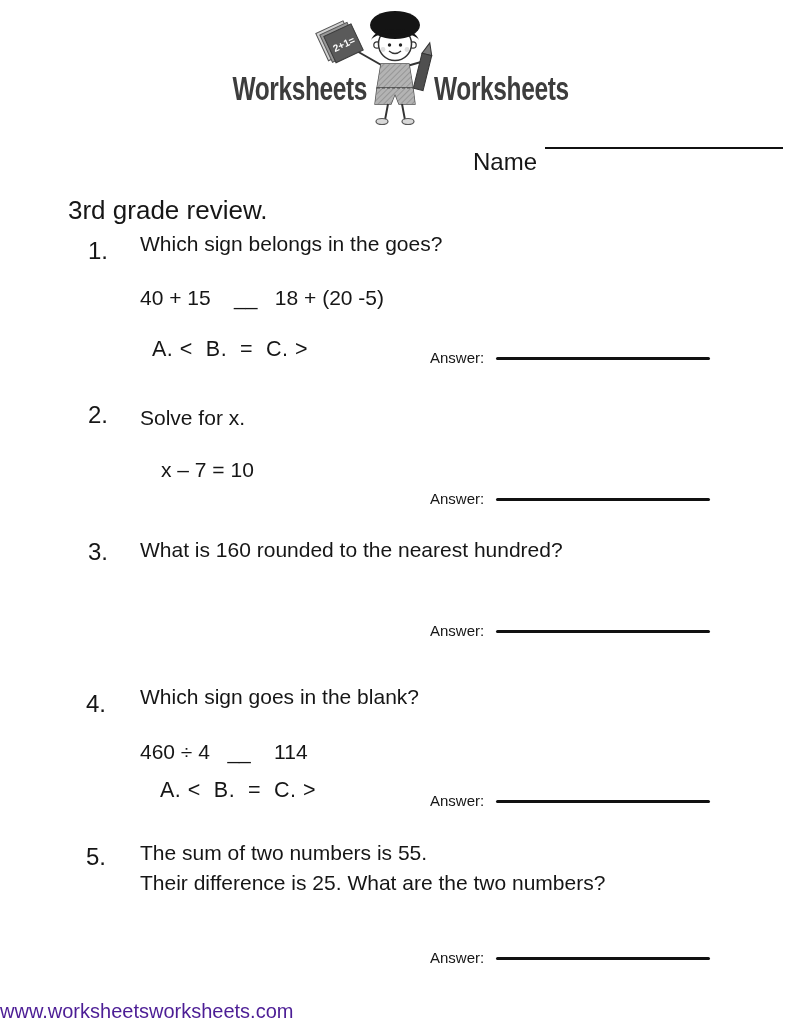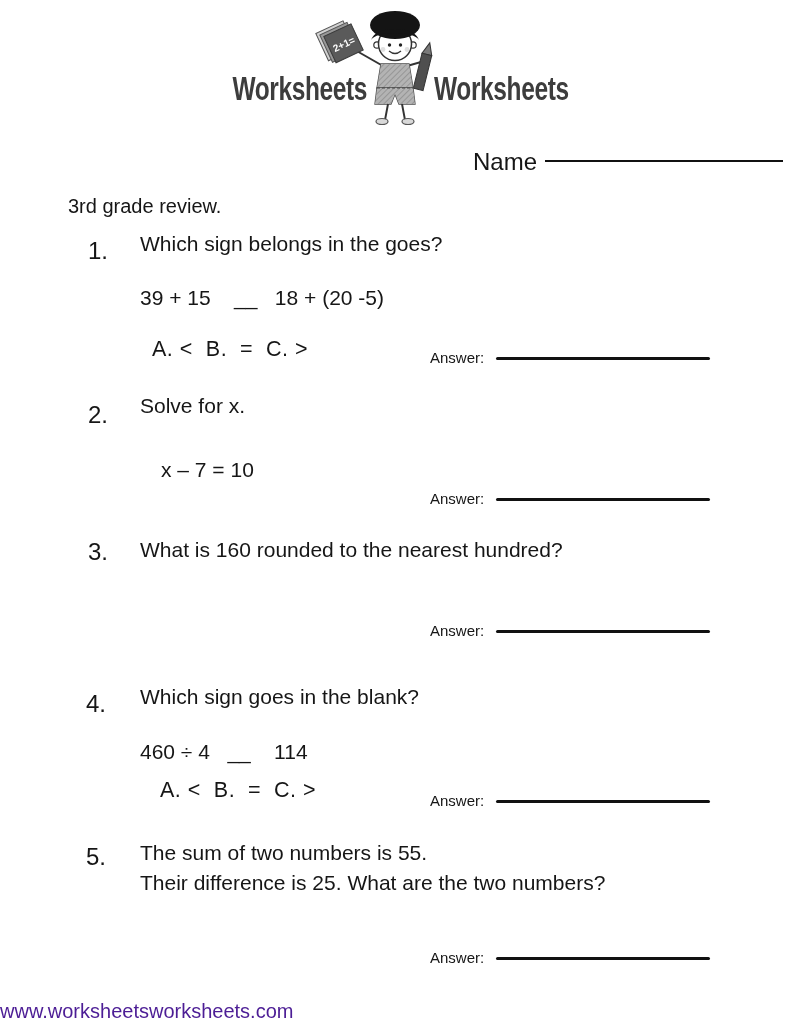--- a/index.html
+++ b/index.html
@@ -15,24 +15,24 @@
   .logo-word{
     position:absolute;top:69px;
     font-size:34px;font-weight:bold;color:#3d3d3d;
     letter-spacing:-0.5px;white-space:nowrap;
   }
   .logo-word.left{right:433px;transform:scaleX(0.72);transform-origin:bottom right;}
   .logo-word.right{left:434px;transform:scaleX(0.72);transform-origin:bottom left;}
   .logo-figure{position:absolute;left:315px;top:8px;}
   
   .title{position:absolute;left:66px;top:147px;font-size:27px;letter-spacing:-0.3px;color:#161616;}
-  .name-block{position:absolute;left:473px;top:147px;display:flex;align-items:center;height:30px;}
+  .name-block{position:absolute;left:473px;top:147px;display:flex;align-items:flex-start;height:30px;}
   .name-label{font-size:24px;color:#161616;line-height:30px;}
   .name-line{width:238px;height:2px;background:#111;margin-left:8px;margin-bottom:2px;}
-  .intro{position:absolute;left:68px;top:195px;font-size:20px;color:#161616;}
+  .intro{position:absolute;left:68px;top:195px;font-size:26px;color:#161616;}
   
   .q-num{position:absolute;font-size:24px;color:#161616;}
   .q-prompt{position:absolute;font-size:21px;color:#161616;white-space:pre-line;line-height:30px;}
   .q-expr{position:absolute;font-size:21px;color:#161616;white-space:pre;}
   .q-choices{position:absolute;font-size:21.5px;color:#161616;white-space:pre;letter-spacing:0.5px;}
   .answer-row{position:absolute;left:430px;display:flex;align-items:center;height:18px;}
   .answer-label{font-size:15px;color:#161616;}
   .answer-line{width:214px;height:3px;background:#111;border-radius:2px;margin-left:12px;margin-top:3px;}
   
   .footer{position:absolute;left:0;right:0;top:1000px;text-align:left;font-size:20px;color:#4c1d95;}
@@ -94,31 +94,31 @@
 
   <div class="name-block">
     <span class="name-label">Name</span>
     <span class="name-line"></span>
   </div>
   <div class="intro">3rd grade review.</div>
 
   <div>
     <div class="q-num" style="left:88px;top:237px;">1.</div>
     <div class="q-prompt" style="left:140px;top:229px;">Which sign belongs in the goes?</div>
-    <div class="q-expr" style="left:140px;top:286px;">39 + 15    __   18 + (20 -5)</div>
+    <div class="q-expr" style="left:140px;top:286px;">40 + 15    __   18 + (20 -5)</div>
     <div class="q-choices" style="left:152px;top:337px;">A. &lt;  B.  =  C. &gt;</div>
     <div class="answer-row" style="top:348px;">
       <span class="answer-label">Answer:</span>
       <span class="answer-line"></span>
     </div>
   </div>
 
   <div>
     <div class="q-num" style="left:88px;top:401px;">2.</div>
-    <div class="q-prompt" style="left:140px;top:391px;">Solve for x.</div>
+    <div class="q-prompt" style="left:140px;top:403px;">Solve for x.</div>
     <div class="q-expr" style="left:161px;top:458px;">x – 7 = 10</div>
     <div class="answer-row" style="top:489px;">
       <span class="answer-label">Answer:</span>
       <span class="answer-line"></span>
     </div>
   </div>
 
   <div>
     <div class="q-num" style="left:88px;top:538px;">3.</div>
     <div class="q-prompt" style="left:140px;top:535px;">What is 160 rounded to the nearest hundred?</div>

